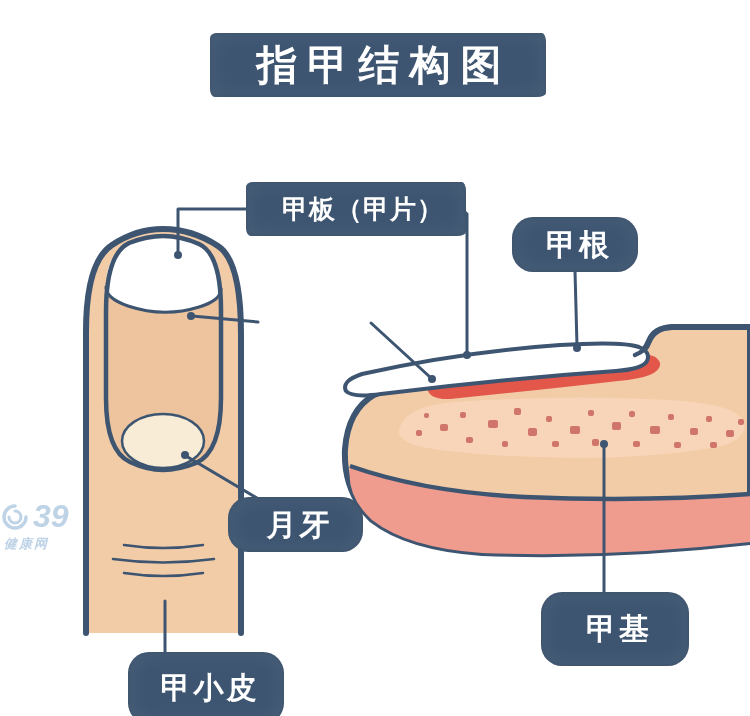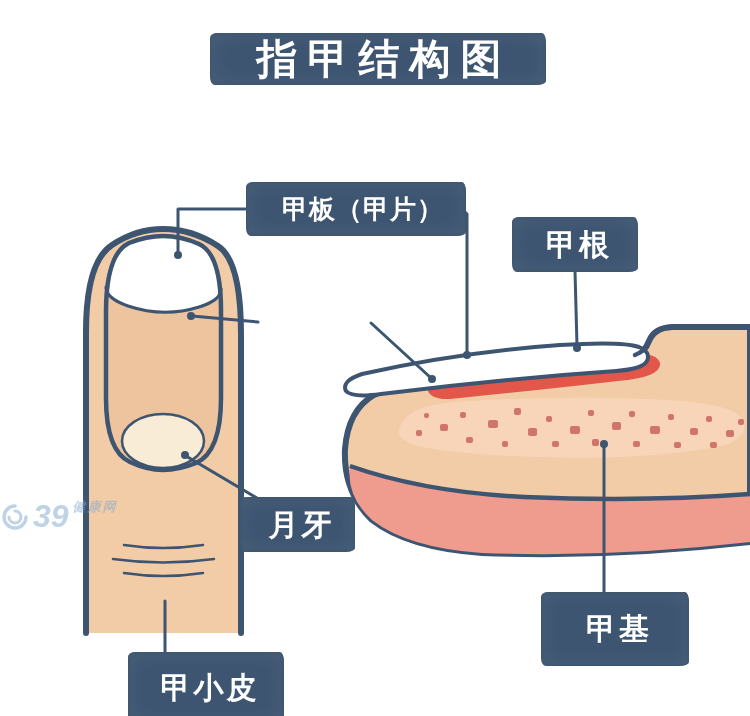--- a/index.html
+++ b/index.html
@@ -21,30 +21,30 @@
     background: var(--navy, #3d5571);
     color: #ffffff;
     font-weight: bold;
     text-align: center;
     border-radius: 7px 4px 9px 5px / 5px 9px 4px 8px;
     box-shadow: inset 0 0 22px rgba(255,255,255,0.08), inset 0 0 4px rgba(0,0,0,0.15);
     line-height: 1;
     white-space: nowrap;
   }
   .title-box { font-size: 41px; letter-spacing: 10px; padding-left: 12px; }
-  .lbl { font-size: 30px; letter-spacing: 3px; padding-left: 8px; }
+  .lbl { font-size: 30px; letter-spacing: 3px; padding-left: 8px; border-radius: 21px; }
   .lbl-sm { font-size: 26px; letter-spacing: 1px; padding-left: 14px; }
   .watermark {
     position: absolute;
     left: 0px;
     top: 498px;
     color: var(--watermark, #7fa8cf);
     opacity: 0.5;
     display: flex;
-    flex-direction: row;
+    flex-direction: column;
     align-items: flex-start;
     font-style: italic;
     pointer-events: none;
   }
   .wm-row { display: flex; align-items: center; gap: 3px; }
   .wm-brand { font-size: 32px; font-weight: bold; }
   .wm-caption { font-size: 13px; font-weight: bold; letter-spacing: 2px; margin-left: 4px; }
 </style>
 </head>
 <body>
@@ -118,28 +118,28 @@
       <circle cx="178" cy="255" r="4"></circle>
       <circle cx="467" cy="355" r="4"></circle>
       <circle cx="577" cy="348" r="4"></circle>
       <circle cx="191" cy="316" r="4"></circle>
       <circle cx="432" cy="379" r="4"></circle>
       <circle cx="185" cy="455" r="4"></circle>
       <circle cx="604" cy="444" r="4"></circle>
     </g>
   </svg>
 
-  <div class="label-box title-box" style="left:210px; top:33px; width:336px; height:52px;">指甲结构图</div>
+  <div class="label-box title-box" style="left:210px; top:33px; width:336px; height:64px;">指甲结构图</div>
 
   <div class="label-box lbl-sm" style="left:246px; top:182px; width:220px; height:54px;">甲板（甲片）</div>
 
   <div class="label-box lbl" style="left:512px; top:217px; width:126px; height:55px;">甲根</div>
 
 
-  <div class="label-box lbl" style="left:228px; top:497px; width:115px; height:55px;margin-left:12px;">月牙</div>
+  <div class="label-box lbl" style="left:228px; top:497px; width:135px; height:55px;">月牙</div>
 
   <div class="label-box lbl" style="left:80px; top:652px; width:156px; height:72px;margin-left:48px;">甲小皮</div>
 
   <div class="label-box lbl" style="left:541px; top:592px; width:148px; height:74px;">甲基</div>
 
   <div class="watermark">
     <div class="wm-row">
       <svg width="30" height="30" viewBox="0 0 30 30">
         <path d="M 26 15 A 11 11 0 1 1 15 4" fill="none" stroke="currentColor" stroke-width="3.5" stroke-linecap="round"></path>
         <path d="M 15 9 A 6 6 0 1 1 9 15" fill="none" stroke="currentColor" stroke-width="3" stroke-linecap="round"></path>

